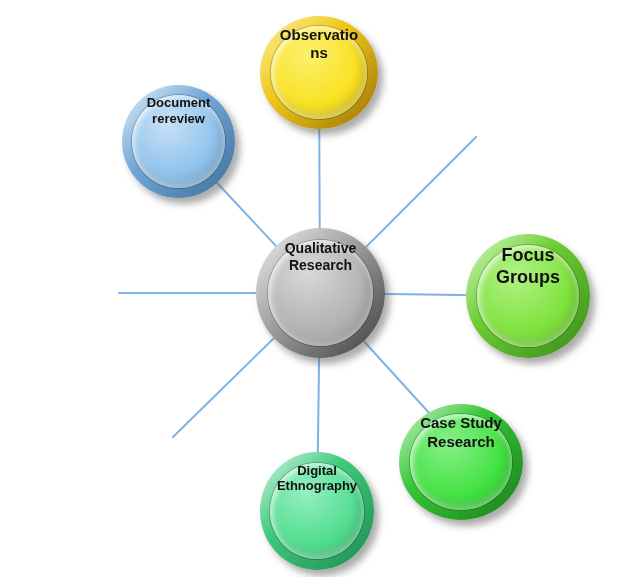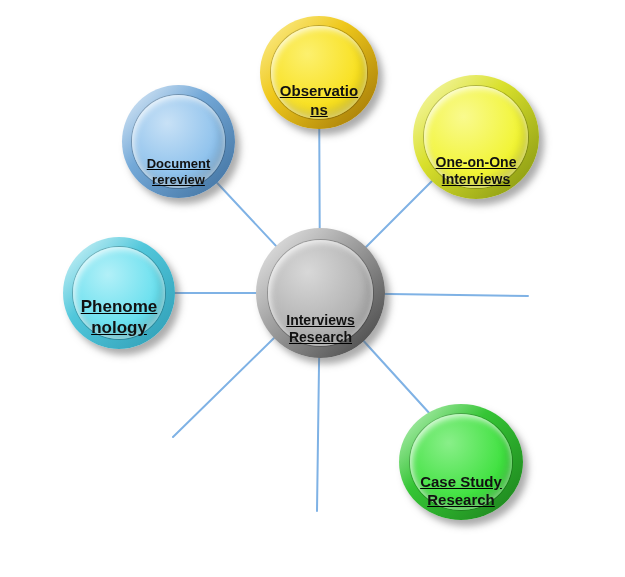--- a/index.html
+++ b/index.html
@@ -42,24 +42,23 @@
     border-radius: 50%;
     background: radial-gradient(circle at 38% 30%,
       var(--fill-light) 0%,
       var(--fill) 62%);
     box-shadow:
       0 0 0 1px rgba(0, 0, 0, 0.22),
       inset 2px 3px 6px rgba(255, 255, 255, 0.75),
       inset 0 -5px 9px rgba(255, 255, 255, 0.30),
       inset -4px -6px 10px rgba(0, 0, 0, 0.20);
     display: flex;
-    align-items: flex-end;
+    align-items: flex-start;
     justify-content: center;
     text-align: center;
-    text-decoration: underline;
   }
   .node .label {
     font-weight: 700;
     color: #111111;
     white-space: pre-line;
     line-height: 1.22;
     font-size: var(--font-size, 13px);
     padding: 0 4px;
     letter-spacing: 0;
   }
@@ -75,55 +74,55 @@
     <line x1="320" y1="293" x2="528" y2="296"></line>
     <line x1="320" y1="293" x2="461" y2="448"></line>
     <line x1="320" y1="293" x2="317" y2="511"></line>
     <line x1="320" y1="293" x2="173" y2="437"></line>
     <line x1="320" y1="293" x2="119" y2="293"></line>
     <line x1="320" y1="293" x2="178" y2="141"></line>
   </svg>
 
   <div class="node" style="left: 256px; top: 228px; width: 129px; height: 130px; --fill: #B1B1B1; --fill-light: #D8D8D8; --rim-light: #F1F1F1; --rim-mid: #A6A6A6; --rim-dark: #3D3D3D; --font-size: 14px;">
     <div class="face">
-      <span class="label">Interviews
+      <span class="label">Qualitative
 Research</span>
     </div>
   </div>
 
   <div class="node" style="left: 260px; top: 16px; width: 118px; height: 113px; --fill: #F8E01F; --fill-light: #FCF06E; --rim-light: #FDF3A2; --rim-mid: #EFC81B; --rim-dark: #9C7206; --font-size: 15px;">
     <div class="face">
       <span class="label">Observatio
 ns</span>
     </div>
   </div>
 
-  <div class="node" style="left: 413px; top: 75px; width: 126px; height: 124px; --fill: #F1F433; --fill-light: #F9FA8E; --rim-light: #FBFCC5; --rim-mid: #D9E02C; --rim-dark: #7F900F; --font-size: 14px;">
+
+  <div class="node" style="left: 466px; top: 234px; width: 124px; height: 124px; --fill: #7DE23B; --fill-light: #B2F186; --rim-light: #DDFACA; --rim-mid: #6CCD33; --rim-dark: #3A8A1B; --font-size: 18px;">
     <div class="face">
-      <span class="label">One-on-One
-Interviews</span>
+      <span class="label">Focus
+Groups</span>
     </div>
   </div>
-
 
   <div class="node" style="left: 399px; top: 404px; width: 124px; height: 116px; --fill: #3FE13F; --fill-light: #89EF89; --rim-light: #CDF7CD; --rim-mid: #35C535; --rim-dark: #1B7D1B; --font-size: 15px;">
     <div class="face">
       <span class="label">Case Study
 Research</span>
     </div>
   </div>
 
+  <div class="node" style="left: 260px; top: 452px; width: 114px; height: 118px; --fill: #4EDC8D; --fill-light: #96EFC2; --rim-light: #D6F7E8; --rim-mid: #3EC97B; --rim-dark: #1F8A53; --font-size: 13px;">
+    <div class="face">
+      <span class="label">Digital
+Ethnography</span>
+    </div>
+  </div>
 
 
-  <div class="node" style="left: 63px; top: 237px; width: 112px; height: 112px; --fill: #67DFEE; --fill-light: #B2F0F8; --rim-light: #E3FAFC; --rim-mid: #51C7DB; --rim-dark: #2E9BB3; --font-size: 17px;">
-    <div class="face">
-      <span class="label">Phenome
-nology</span>
-    </div>
-  </div>
 
   <div class="node" style="left: 122px; top: 85px; width: 113px; height: 113px; --fill: #8DC1EC; --fill-light: #C8E1F6; --rim-light: #EAF3FB; --rim-mid: #74A9D8; --rim-dark: #3E6E9C; --font-size: 13px;">
     <div class="face">
       <span class="label">Document
 rereview</span>
     </div>
   </div>
 
 </div>
 

